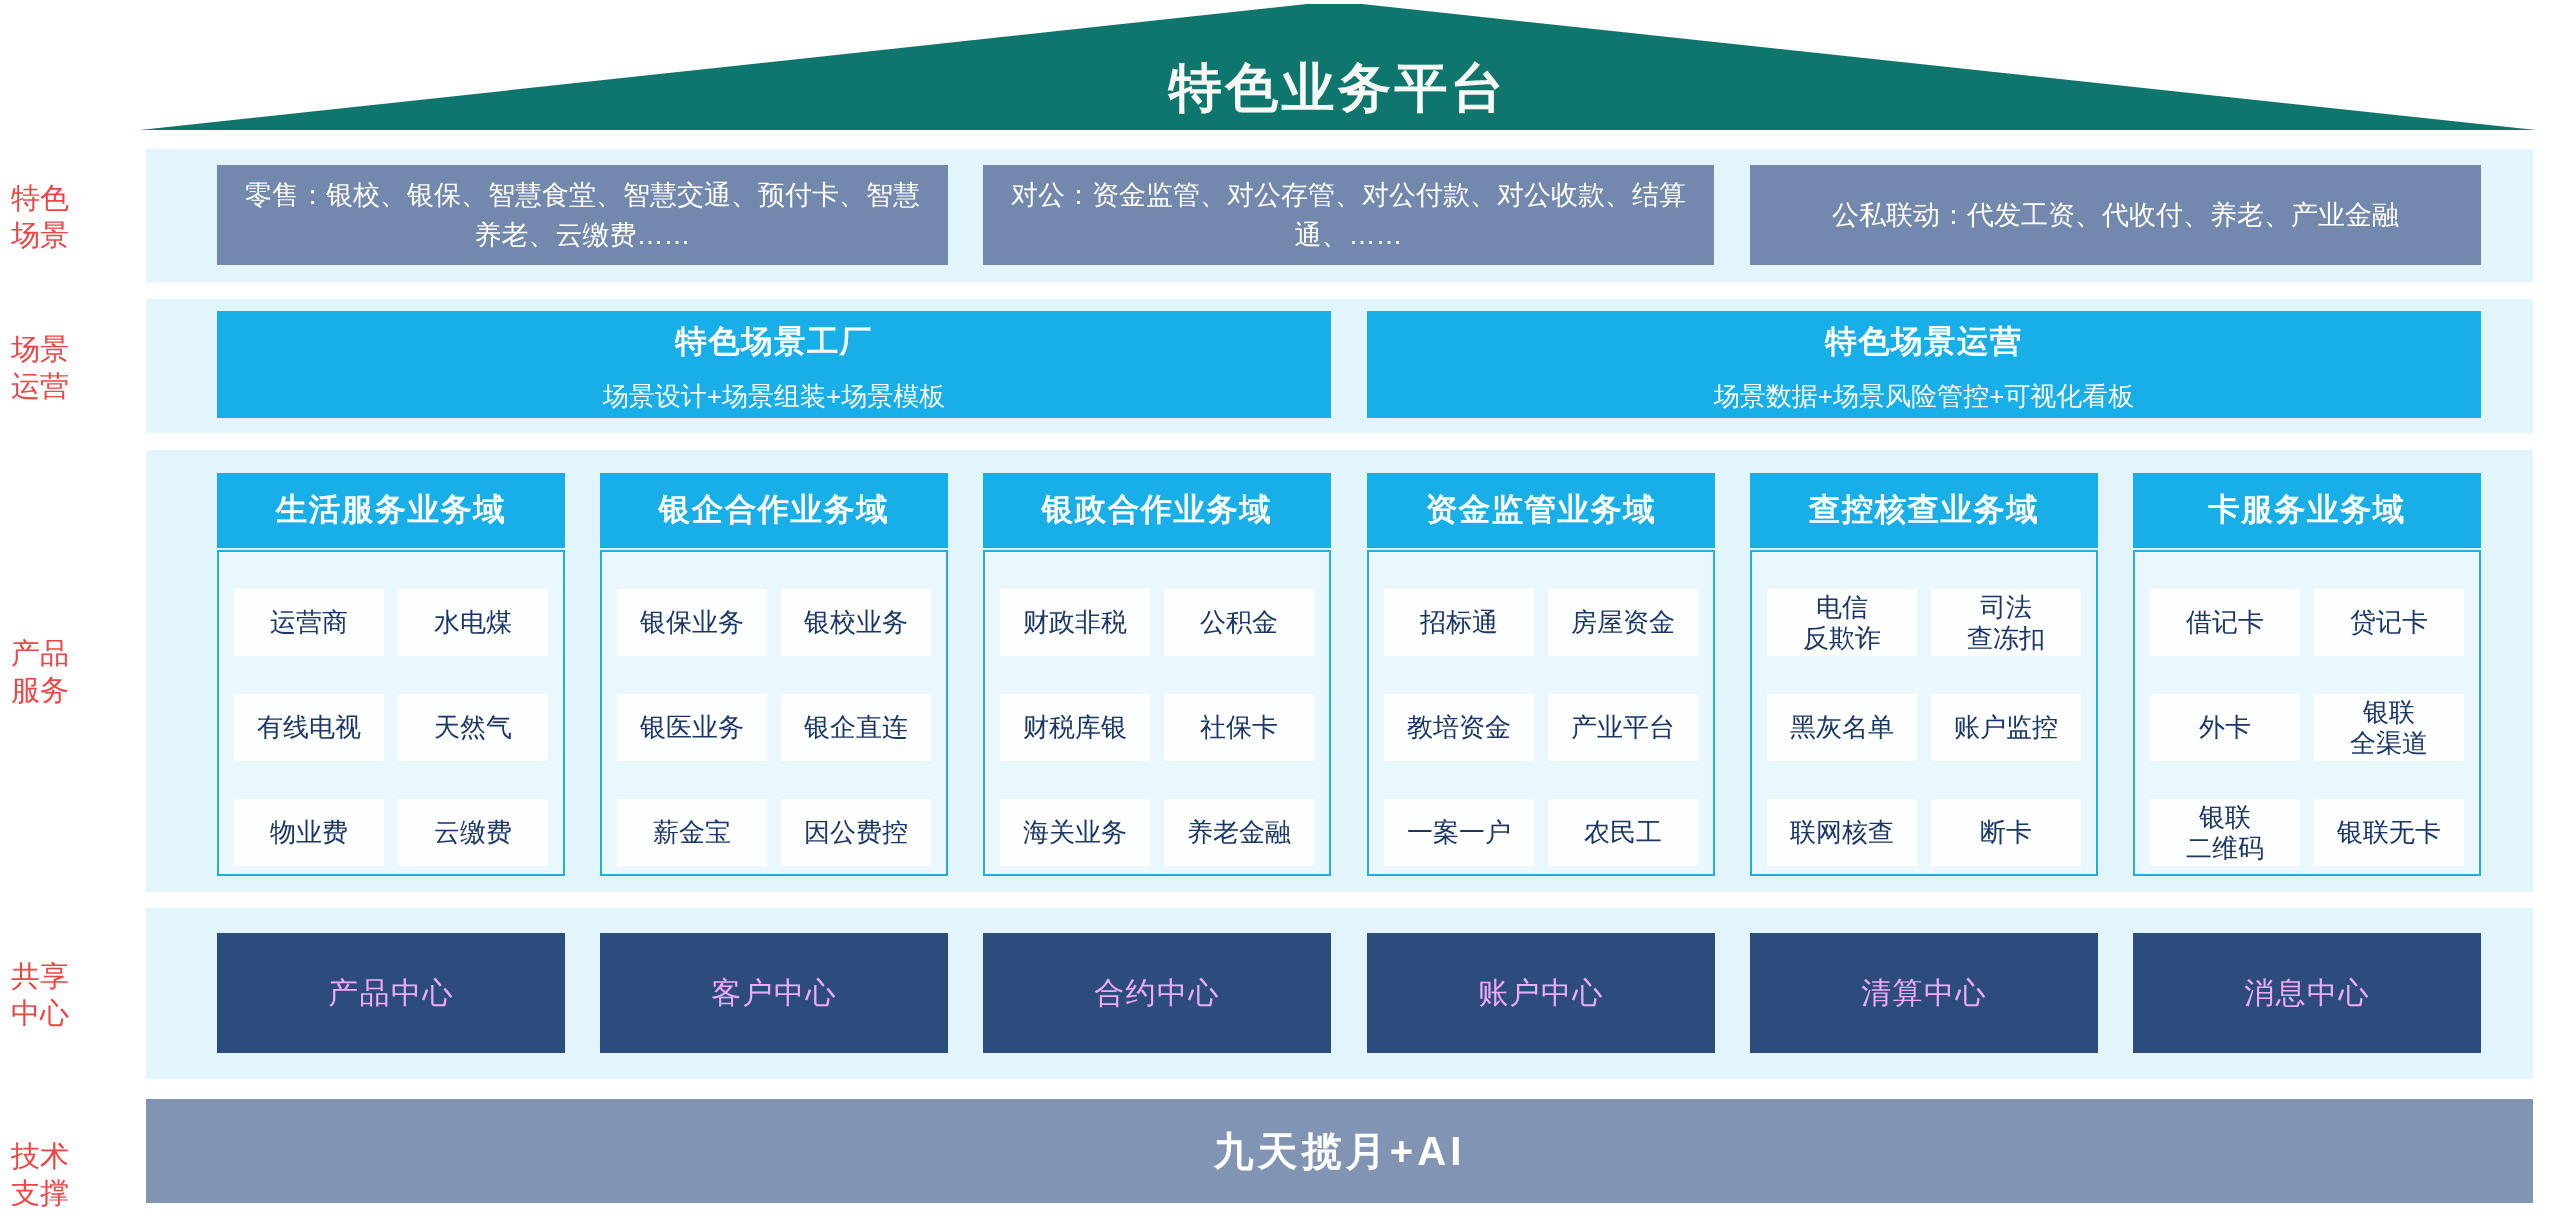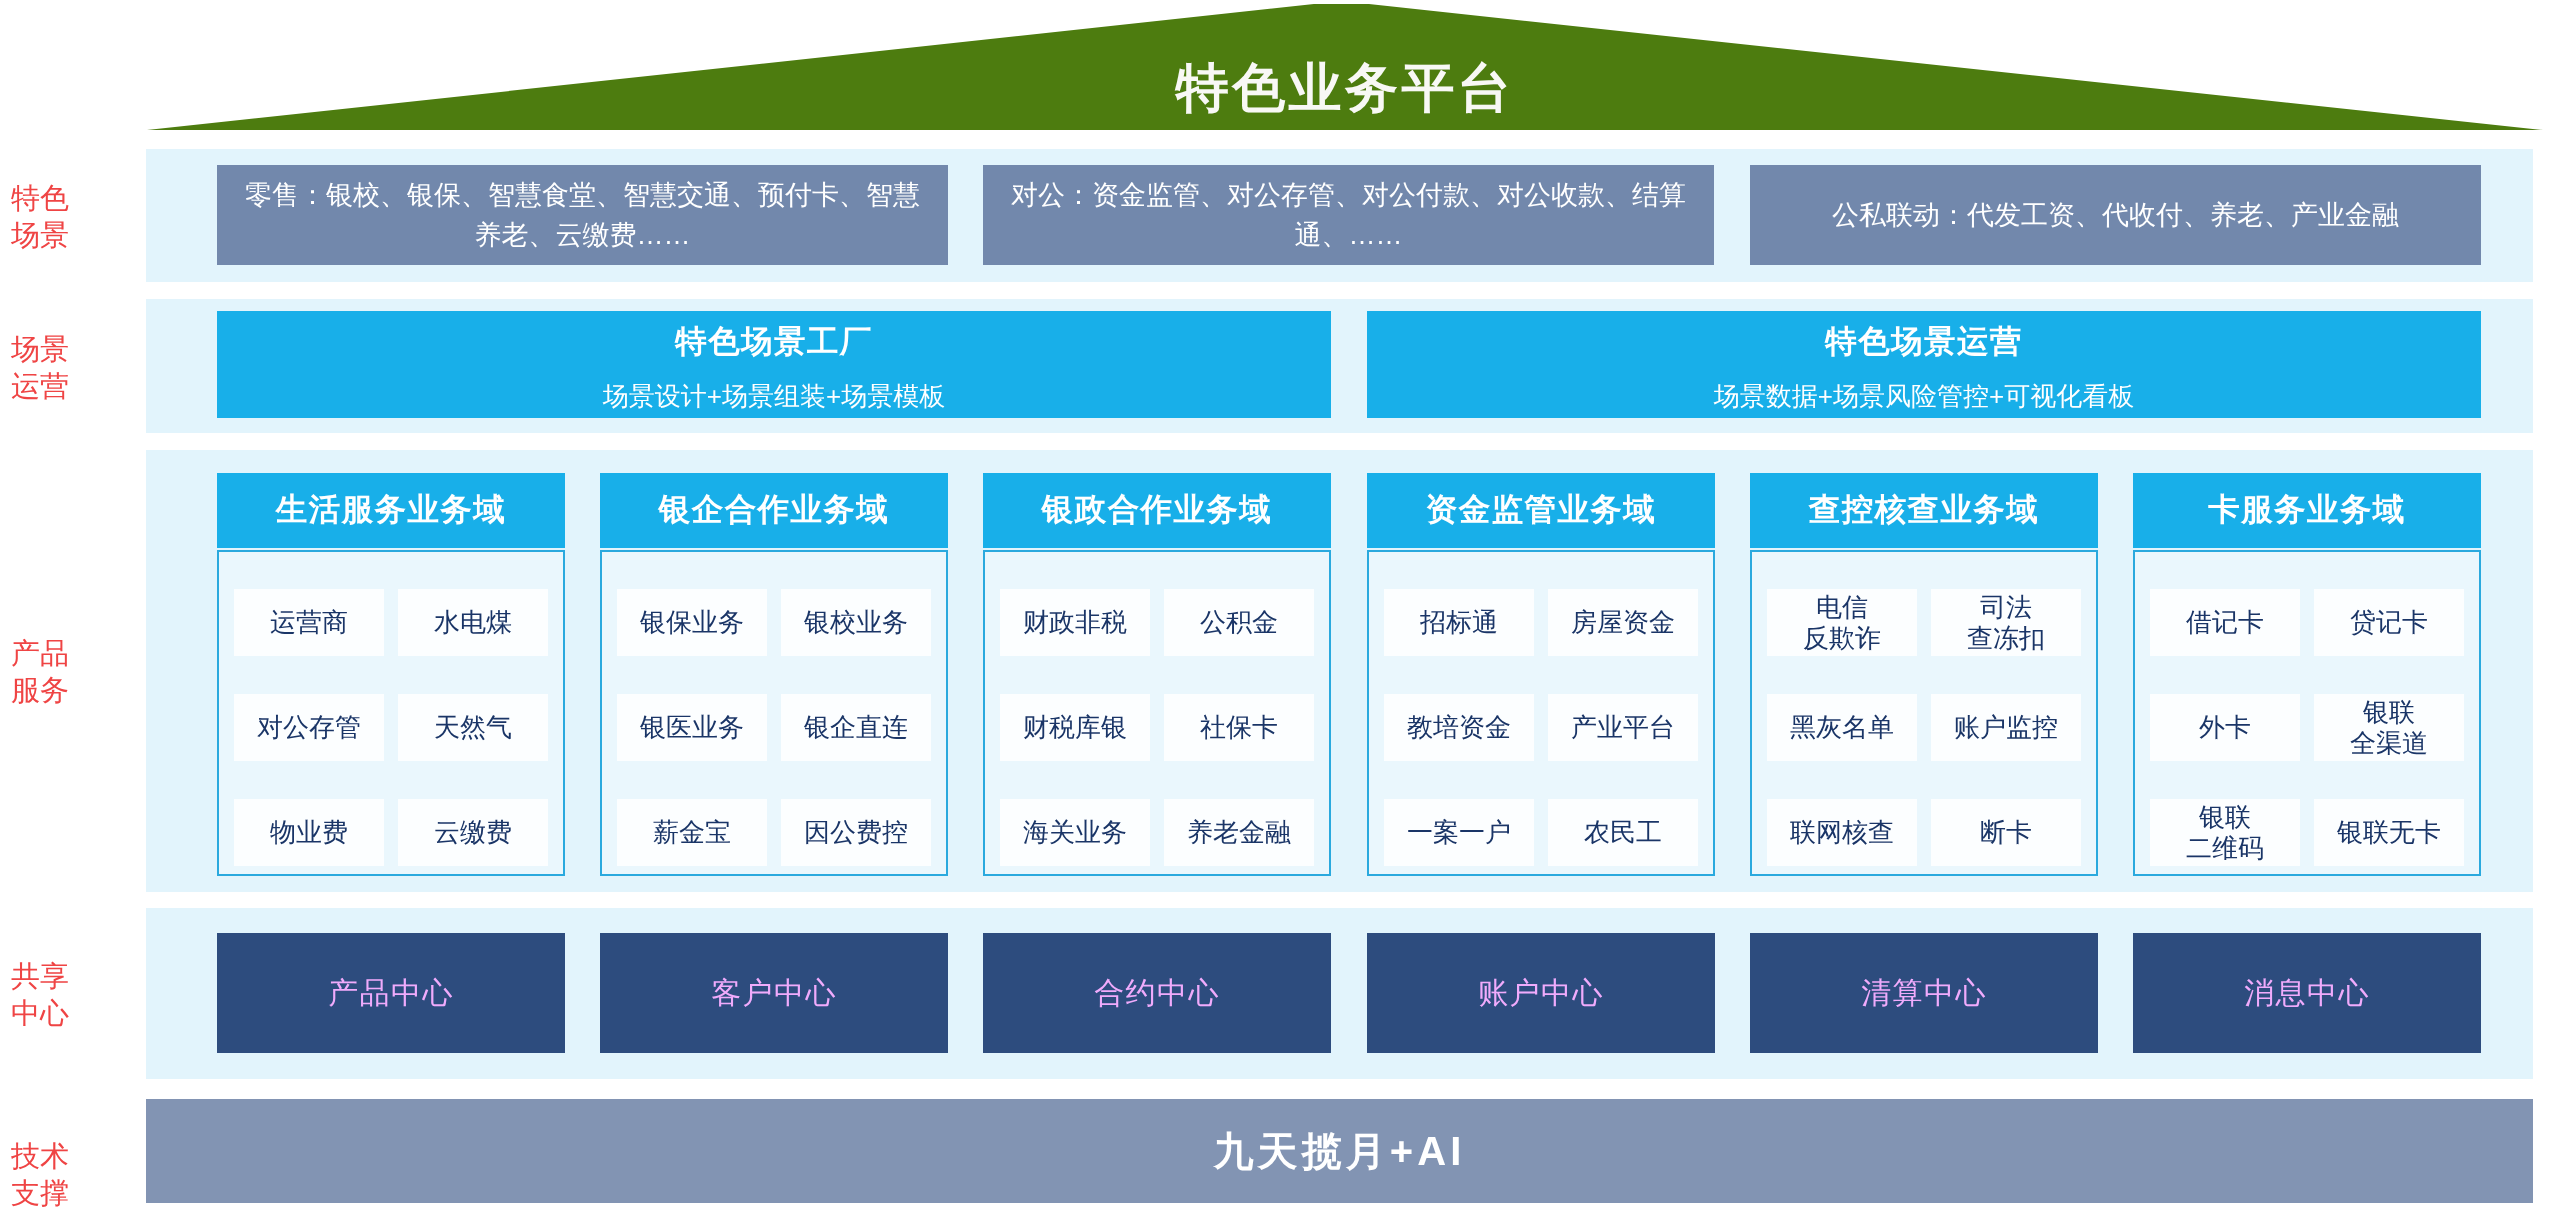--- a/index.html
+++ b/index.html
@@ -1,21 +1,21 @@
 <!DOCTYPE html>
 <html lang="zh" style="font-size:11px"><head>
 <meta charset="utf-8">
 <title>特色业务平台</title>
 <style>
   html,body{margin:0;padding:0;background:#ffffff;}
   body{font-family:"Liberation Sans","DejaVu Sans",sans-serif;}
   .canvas{position:relative;width:2576px;height:1232px;background:#ffffff;overflow:hidden;}
 
   
-  .roof{position:absolute;left:147px;top:4.1px;width:2396px;height:126px;background:#4d7c0f;
+  .roof{position:absolute;left:140px;top:4.1px;width:2396px;height:126px;background:#0f766e;
         clip-path:polygon(0 100%,48.7% 0,51.0% 0,100% 100%);}
   .roof-title{position:absolute;left:0;right:0;top:49px;text-align:center;color:#F8F8F5;
         font-size:53px;font-weight:bold;letter-spacing:3.4px;}
 
   
   .side-label{position:absolute;left:11px;width:103px;text-align:left;font-size:29px;
         line-height:1.28;color:#ef4444;white-space:pre-line;}
 
   
   .panel{position:absolute;left:146px;width:2387px;background:#E2F4FC;}
@@ -99,21 +99,21 @@
     </div>
   </div>
 
   <div class="panel" id="panel-products">
 
     <div class="prod-col" id="col-0">
       <div class="prod-header">生活服务业务域</div>
       <div class="prod-body">
         <div class="prod-cell">运营商</div>
         <div class="prod-cell">水电煤</div>
-        <div class="prod-cell">对公存管</div>
+        <div class="prod-cell">有线电视</div>
         <div class="prod-cell">天然气</div>
         <div class="prod-cell">物业费</div>
         <div class="prod-cell">云缴费</div>
       </div>
     </div>
 
     <div class="prod-col" id="col-1">
       <div class="prod-header">银企合作业务域</div>
       <div class="prod-body">
         <div class="prod-cell">银保业务</div>

